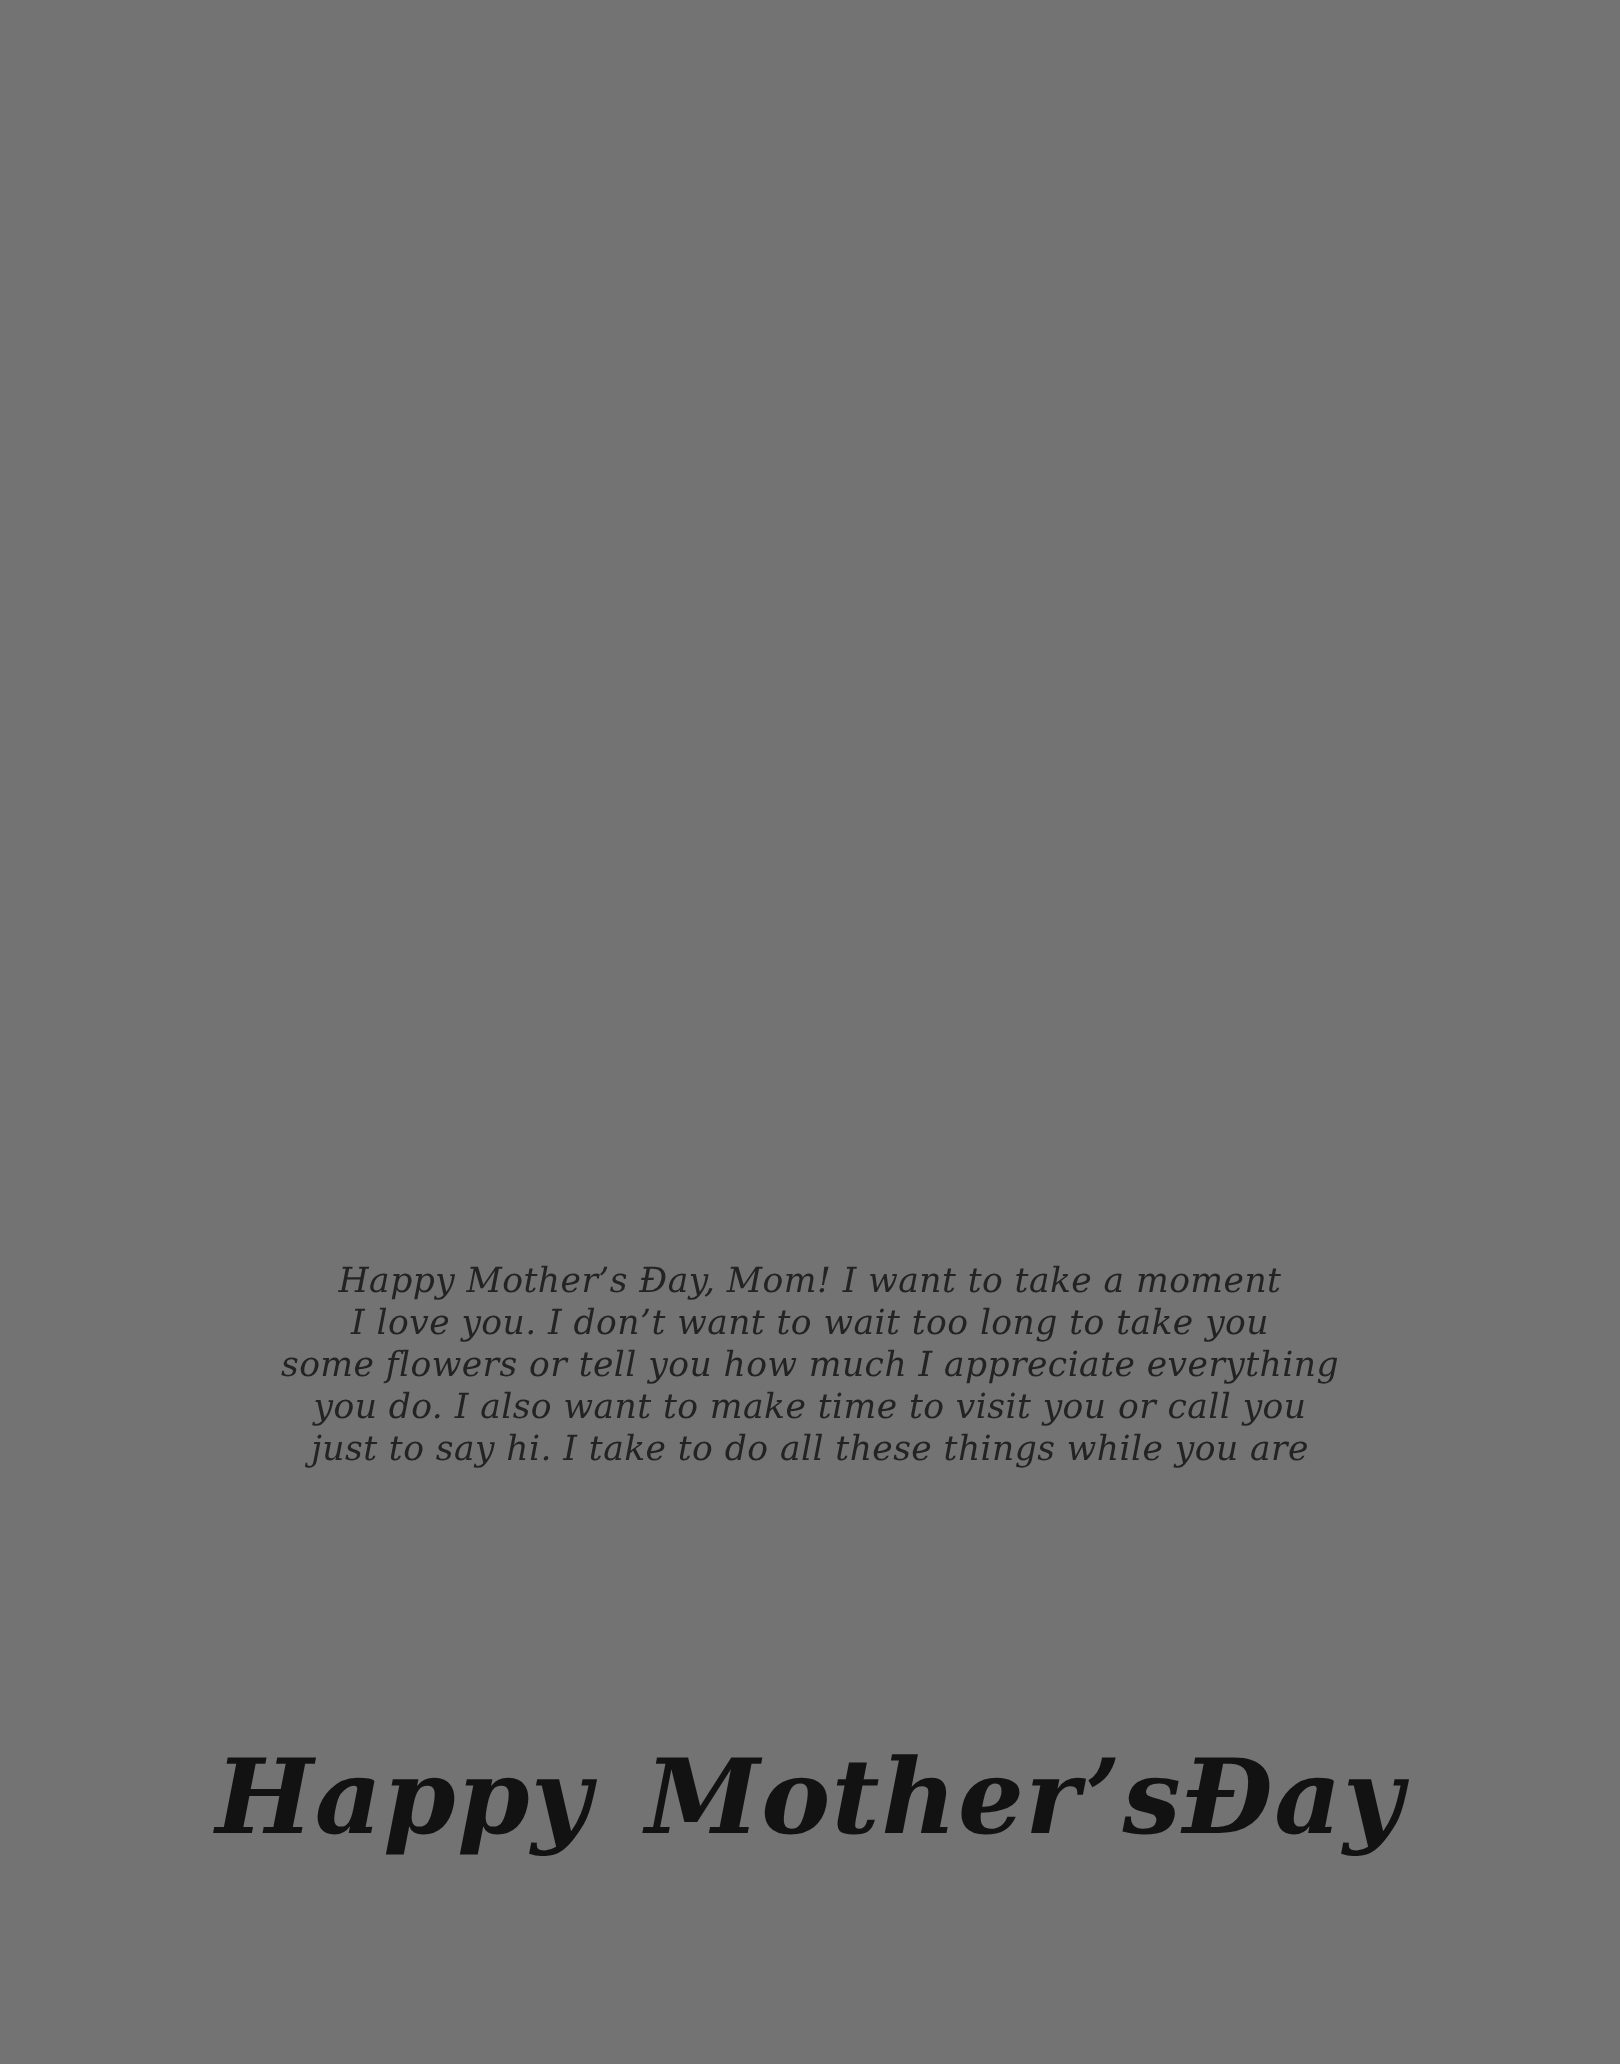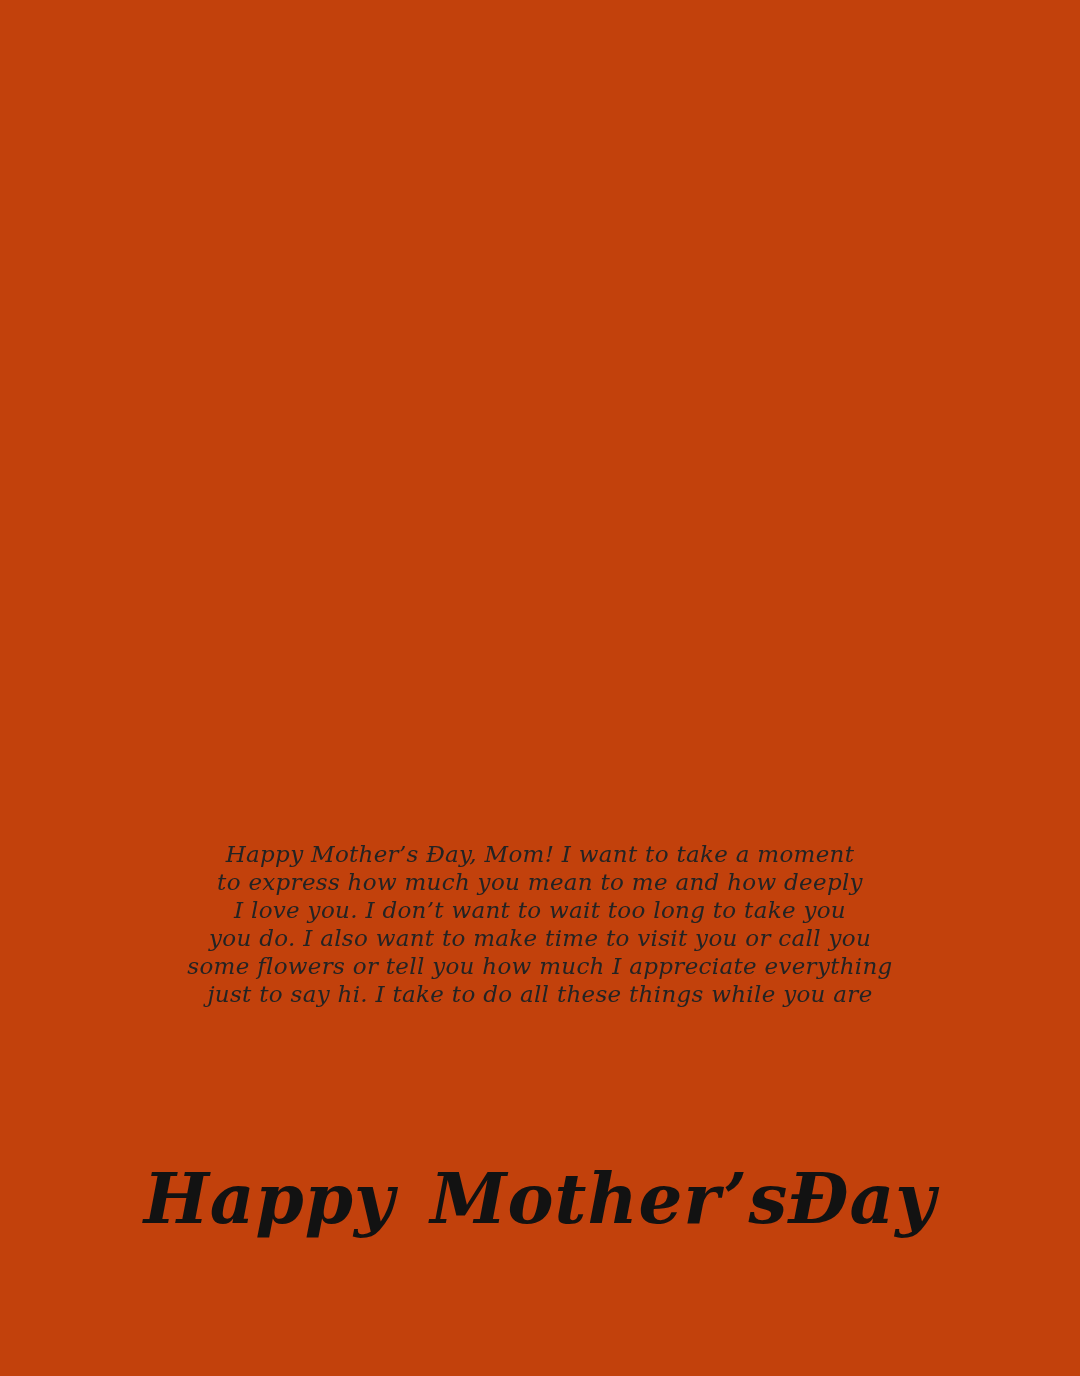--- a/index.html
+++ b/index.html
@@ -9,21 +9,21 @@
   body {
     width: 1080px;
     height: 1376px;
     position: relative;
     background: #ffffff;
     overflow: hidden;
   }
   .card-page {
     position: absolute;
     inset: 0;
-    background: #c2410c;
+    background: #737373;
   }
   .card-message {
     position: absolute;
     top: 840px;
     left: 0;
     width: 1080px;
     text-align: center;
     font-family: "DejaVu Serif", "Liberation Serif", serif;
     font-style: italic;
     font-size: 23px;
@@ -51,22 +51,21 @@
     letter-spacing: 1px;
   }
 </style>
 </head>
 <body style="background: rgb(255, 255, 255);">
 
 <div class="card-page">
 
   <div class="card-message" style="color: rgb(35, 35, 35);">
     <div class="line">Happy Mother’s Đay, Mom! I want to take a moment</div>
-    <div class="line">to express how much you mean to me and how deeply</div>
     <div class="line">I love you. I don’t want to wait too long to take you</div>
+    <div class="line">some flowers or tell you how much I appreciate everything</div>
     <div class="line">you do. I also want to make time to visit you or call you</div>
-    <div class="line">some flowers or tell you how much I appreciate everything</div>
     <div class="line">just to say hi. I take to do all these things while you are</div>
   </div>
 
   <h1 class="card-heading" style="color: rgb(18, 18, 18);">Happy Mother’sĐay</h1>
 
 </div>
 
 </body></html>

